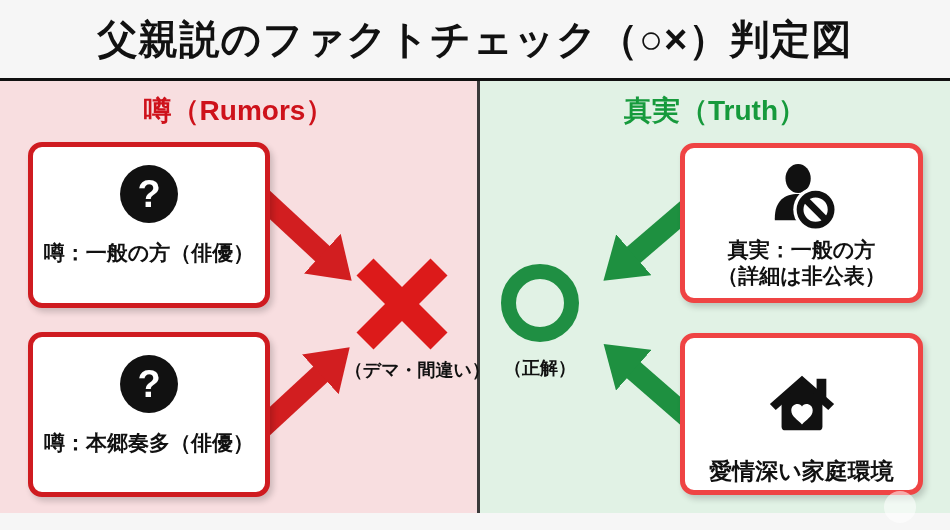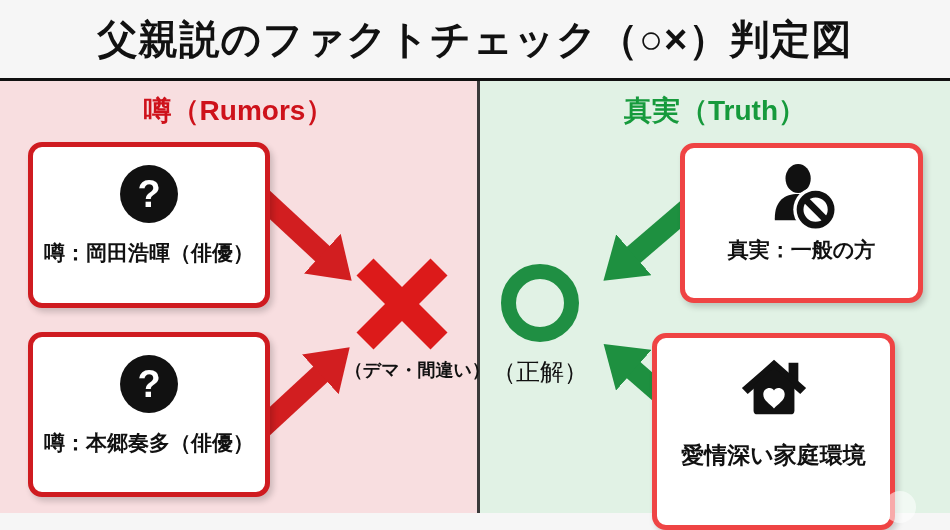--- a/index.html
+++ b/index.html
@@ -27,36 +27,36 @@
   .shaft-green{stroke:#1E9040;stroke-width:21;}
 
   
   .node{position:absolute;background:#fff;border-radius:14px;display:flex;flex-direction:column;
         align-items:center;box-shadow:3px 4px 6px rgba(0,0,0,0.18);box-sizing:border-box;}
   .node.red{border:5px solid #CF1B20;}
   .node.green{border:5px solid #ef4444;}
   .node-l1{left:28px;top:142px;width:242px;height:166px;padding-top:18px;}
   .node-l2{left:28px;top:332px;width:242px;height:165px;padding-top:18px;}
   .node-r1{left:680px;top:143px;width:243px;height:160px;padding-top:16px;}
-  .node-r2{left:652px;top:333px;width:243px;height:197px;padding-top:16px;}
+  .node-r2{left:680px;top:333px;width:243px;height:162px;padding-top:32px;}
 
   .qcircle{width:58px;height:58px;border-radius:50%;background:#111;color:#fff;display:flex;
            align-items:center;justify-content:center;font-size:38px;font-weight:900;}
   .node-label{font-size:21px;font-weight:800;color:#111;white-space:nowrap;margin-top:16px;}
   .node-label.two{margin-top:7px;text-align:center;line-height:26px;}
   .node-label.big{font-size:23px;margin-top:14px;}
 
   
   .x-wrap{position:absolute;left:354px;top:256px;}
   .x-label{position:absolute;left:328px;top:358px;width:162px;text-align:right;
            font-size:18px;font-weight:800;color:#111;white-space:nowrap;}
   .o-ring{position:absolute;left:501px;top:264px;width:78px;height:78px;border:15px solid #1F8F43;
           border-radius:50%;box-sizing:border-box;}
   .o-label{position:absolute;left:470px;top:356px;width:140px;text-align:center;
-           font-size:24px;font-weight:400;color:#111;white-space:nowrap;}
+           font-size:18px;font-weight:700;color:#111;white-space:nowrap;}
 
   .watermark{position:absolute;left:884px;top:491px;width:32px;height:32px;border-radius:50%;
              background:rgba(255,255,255,0.55);}
 </style>
 </head>
 <body>
 
 <div class="stage">
 
   <div class="header">
@@ -83,40 +83,41 @@
     <line class="shaft-red" x1="258" y1="194" x2="326" y2="257" marker-end="url(#ah-red)"></line>
     <line class="shaft-red" x1="258" y1="432" x2="324" y2="371" marker-end="url(#ah-red)"></line>
     <line class="shaft-green" x1="700" y1="198" x2="630" y2="258" marker-end="url(#ah-green)"></line>
     <line class="shaft-green" x1="700" y1="428" x2="630" y2="367" marker-end="url(#ah-green)"></line>
   </svg>
 
   <div class="node red node-l1">
     <div class="qcircle">
       <span>?</span>
     </div>
-    <div class="node-label">噂：岡田浩暉（俳優）</div>
+    <div class="node-label">噂：一般の方（俳優）</div>
   </div>
 
   <div class="node red node-l2">
     <div class="qcircle">
       <span>?</span>
     </div>
     <div class="node-label">噂：本郷奏多（俳優）</div>
   </div>
 
   <div class="node green node-r1">
     <svg width="66" height="66" viewBox="0 0 68 68">
       <ellipse cx="30" cy="15" rx="13" ry="15" fill="#111"></ellipse>
       <path d="M6 56 C6 38 16 31 30 31 C44 31 54 38 54 56 L54 58 L6 58 Z" fill="#111"></path>
       <circle cx="48" cy="47" r="23" fill="#fff"></circle>
       <circle cx="48" cy="47" r="16" fill="none" stroke="#111" stroke-width="7"></circle>
       <line x1="38" y1="37" x2="58" y2="57" stroke="#111" stroke-width="7"></line>
     </svg>
     <div class="node-label two">
       <span>真実：一般の方</span><br>
+      <span>（詳細は非公表）</span>
     </div>
   </div>
 
   <div class="node green node-r2">
     <svg width="72" height="72" viewBox="0 0 74 74">
       <rect x="52" y="9" width="10" height="20" fill="#111"></rect>
       <path d="M37 6 L70 35 L64 41 L37 17.5 L10 41 L4 35 Z" fill="#111"></path>
       <path d="M16 32 L37 14 L58 32 L58 58 a4 4 0 0 1 -4 4 L20 62 a4 4 0 0 1 -4 -4 Z" fill="#111"></path>
       <path d="M37 56 C33 51 26 48 26 41.5 C26 37.5 29 35 32.5 35 C34.5 35 36.3 36 37 37.6 C37.7 36 39.5 35 41.5 35 C45 35 48 37.5 48 41.5 C48 48 41 51 37 56 Z" fill="#fff"></path>
     </svg>

